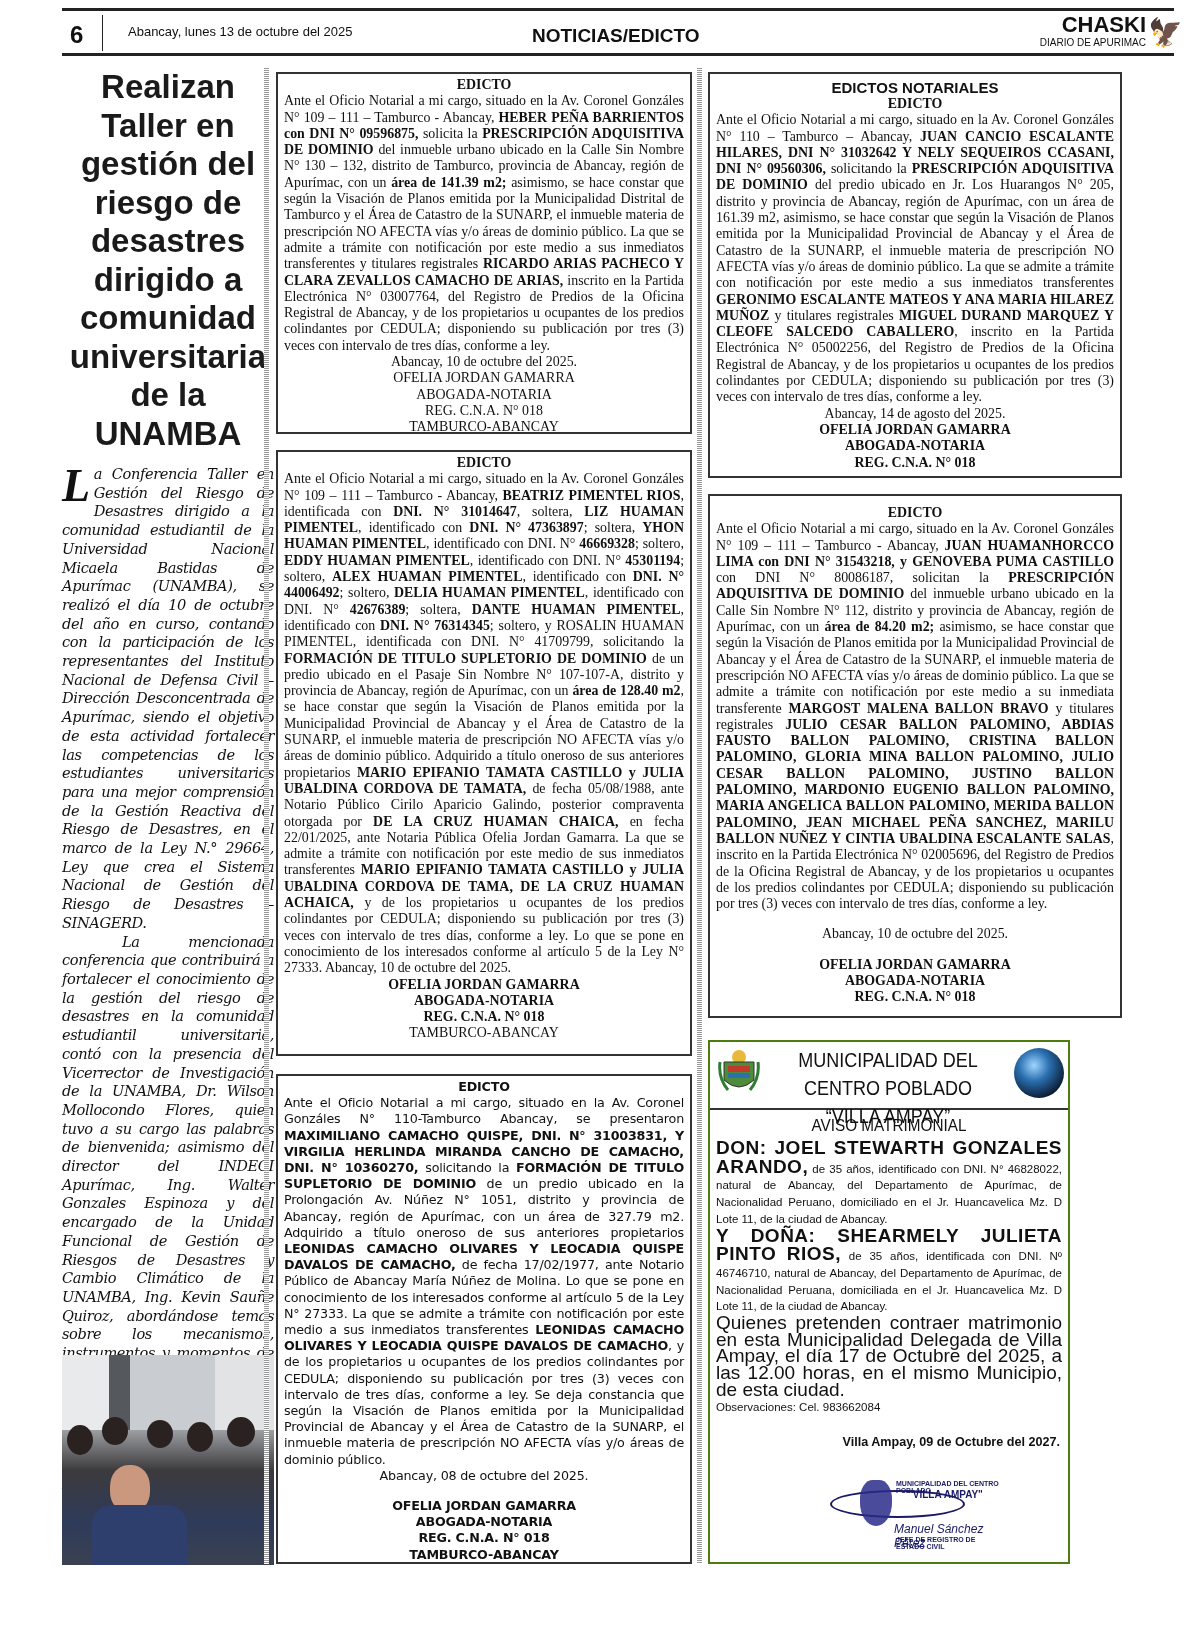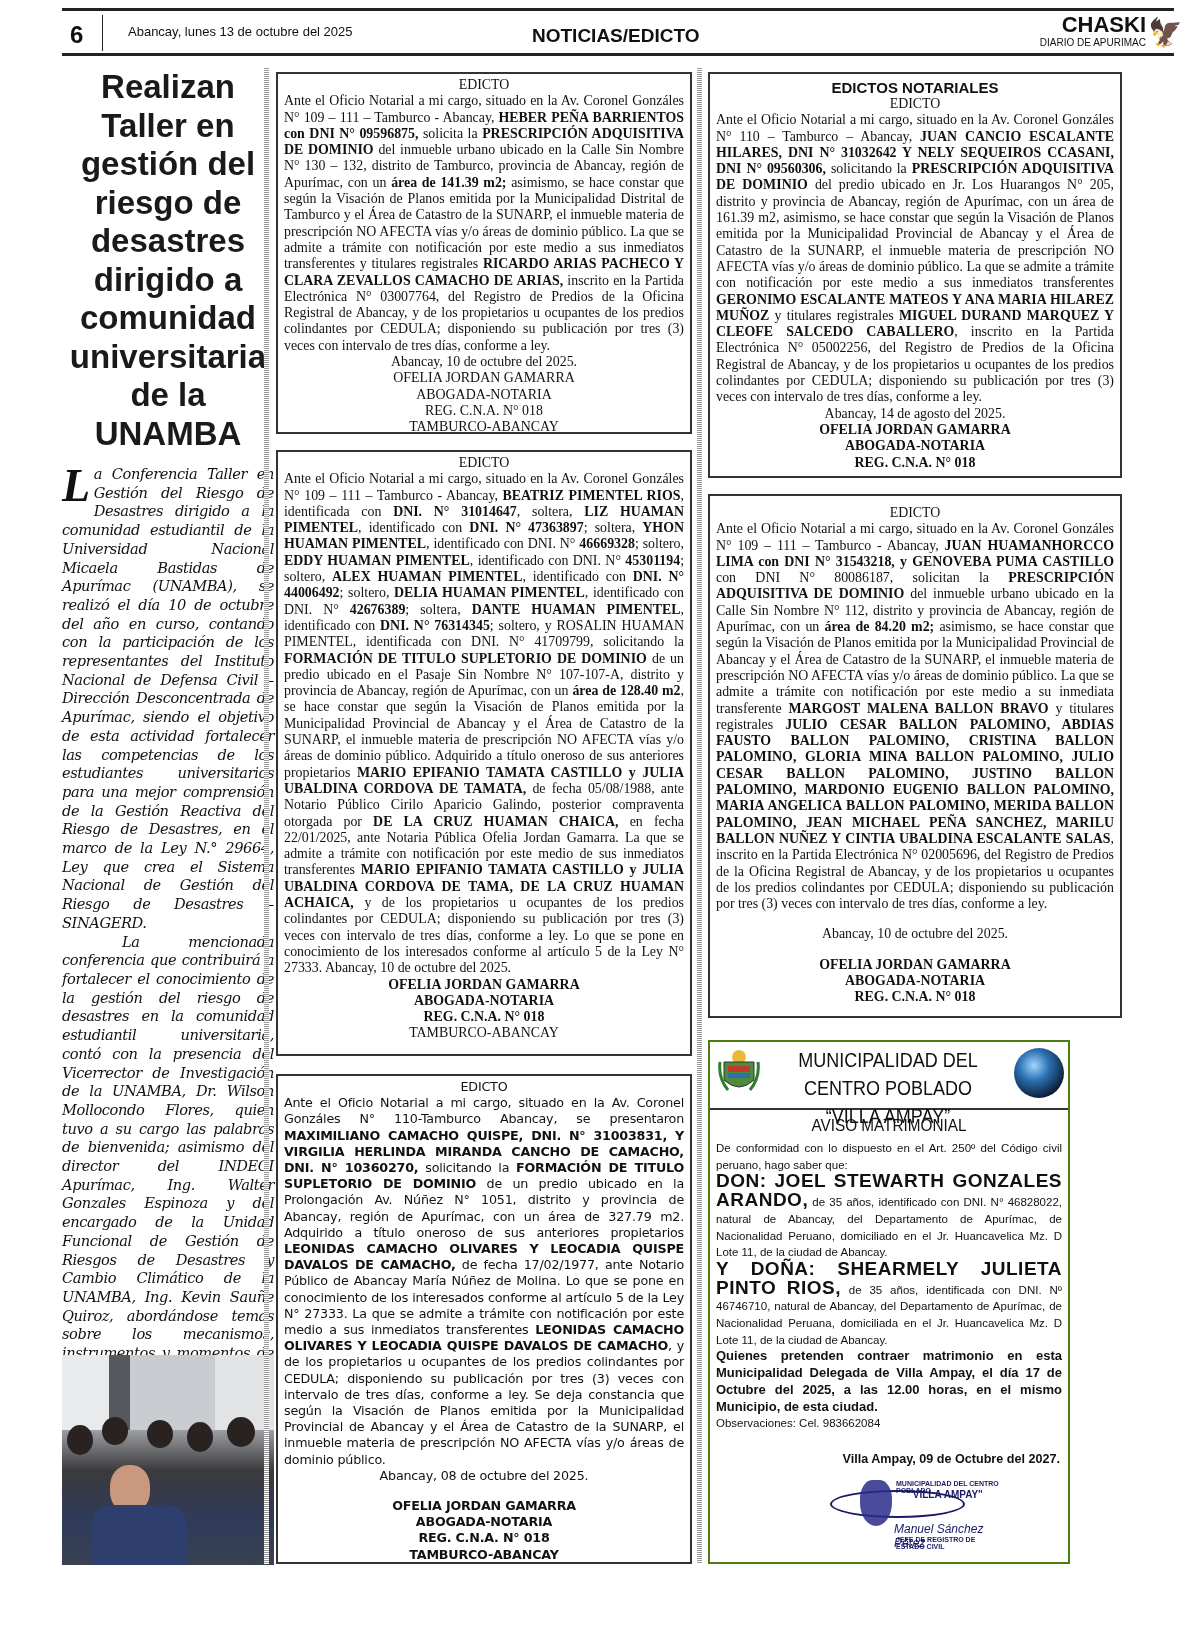--- a/index.html
+++ b/index.html
@@ -21,32 +21,32 @@
   .ind{text-indent:60px}
   .photo{position:absolute;left:62px;top:1355px;width:212px;height:210px;background:linear-gradient(180deg,#cfd3d6 0%,#b9bdc1 30%,#3c3a3d 55%,#2e3b5a 80%,#3a4150 100%);overflow:hidden}
   .photo .wall{position:absolute;left:0;top:0;width:212px;height:75px;background:linear-gradient(90deg,#e8eaec 0 22%,#55585c 22% 32%,#c9ccd0 32% 72%,#e1e3e5 72%)}
   .photo .head{position:absolute;border-radius:50%;background:#2a2220}
   .photo .face{position:absolute;border-radius:45%;background:#c9987e}
   .photo .vest{position:absolute;left:30px;top:150px;width:95px;height:70px;background:#2e3f6e;border-radius:20px 20px 0 0}
   .dv{position:absolute;width:5px;background:repeating-linear-gradient(180deg,#999 0 1px,#fff 1px 2px)}
   .box{position:absolute;border:2px solid #333;padding:3px 6px}
   .ser{font-family:"Liberation Serif",serif;font-size:13.9px;line-height:16.3px;text-align:justify}
   .sans{font-family:"DejaVu Sans",sans-serif;font-size:12.7px;line-height:16.2px;text-align:justify;letter-spacing:-0.2px}
-  .ttl{text-align:center;font-weight:normal}
+  .ttl{text-align:center;font-weight:bold}
   .c{text-align:center}
   .bigttl{text-align:center;font:bold 15px "Liberation Sans",sans-serif;margin-top:2px}
   .muni{position:absolute;left:708px;top:1040px;width:362px;height:524px;border:2px solid #4d7c0f}
   .munihd{height:68px;border-bottom:2px solid #333;position:relative}
   .shield{position:absolute;left:8px;top:6px;width:42px;height:50px}
   .globe{position:absolute;right:4px;top:6px;width:50px;height:50px;border-radius:50%;background:radial-gradient(circle at 40% 35%,#9fd6ff 0%,#2a6fb0 35%,#0c1c33 75%)}
   .munittl{position:absolute;left:54px;right:56px;top:4px;text-align:center;font:20px "Liberation Sans",sans-serif;line-height:28px;transform:scaleX(0.9)}
   .aviso{text-align:center;font:17px "Liberation Sans",sans-serif;margin:6px 0 4px;transform:scaleX(0.9)}
   .mtxt{font:11.5px "Liberation Sans",sans-serif;line-height:16.7px;text-align:justify;padding:0 6px}
   .mtxt b.lg{font-size:19px;letter-spacing:0.5px}
-  .mtxt .bold{font-weight:bold;font-size:13px}
+  .mtxt .bold{font-weight:normal;font-size:19px}
   .place{text-align:right;font:bold 12.6px "Liberation Sans",sans-serif;padding-right:8px;margin-top:20px}
   .stamp{position:absolute;left:120px;top:438px;width:170px;height:72px}
   .stamp .oval{position:absolute;left:0;top:10px;width:135px;height:28px;border:2px solid #1a1a66;border-radius:50%}
   .stamp .seal{position:absolute;left:30px;top:0;width:32px;height:46px;background:#2a2b8a;border-radius:40% 40% 50% 50%;opacity:.85}
   .stamp .t1{position:absolute;left:66px;top:0;font:bold 7px "Liberation Sans",sans-serif;color:#1a1a66}
   .stamp .t2{position:absolute;left:78px;top:9px;font:bold 10px "Liberation Sans",sans-serif;color:#1a1a66}
   .stamp .t3{position:absolute;left:64px;top:42px;font:italic 12px "Liberation Sans",sans-serif;color:#1a1a66}
   .stamp .t4{position:absolute;left:66px;top:56px;font:bold 7px "Liberation Sans",sans-serif;color:#1a1a66}
 </style>
 </head>
@@ -144,21 +144,20 @@
       <rect x="10" y="18" width="22" height="6" fill="#c0392b"></rect>
       <rect x="10" y="25" width="22" height="5" fill="#2d6fb5"></rect>
       <path d="M2 14 q-2 16 8 28" stroke="#2e7d32" stroke-width="3" fill="none"></path>
       <path d="M40 14 q2 16 -8 28" stroke="#2e7d32" stroke-width="3" fill="none"></path>
     </svg>
     <div class="munittl">MUNICIPALIDAD DEL CENTRO POBLADO “VILLA AMPAY”</div>
     <div class="globe"></div>
   </div>
   <div class="aviso">AVISO MATRIMONIAL</div>
   <div class="mtxt">
-    <div>De conformidad con lo dispuesto en el Art. 250º del Código civil peruano, hago saber que:</div>
     <div><b class="lg">DON: JOEL STEWARTH GONZALES ARANDO,</b><span> de 35 años, identificado con DNI. N° 46828022, natural de Abancay, del Departamento de Apurímac, de Nacionalidad Peruano, domiciliado en el Jr. Huancavelica Mz. D Lote 11, de la ciudad de Abancay.</span></div>
     <div><b class="lg">Y DOÑA: SHEARMELY JULIETA PINTO RIOS,</b><span> de 35 años, identificada con DNI. Nº 46746710, natural de Abancay, del Departamento de Apurímac, de Nacionalidad Peruana, domiciliada en el Jr. Huancavelica Mz. D Lote 11, de la ciudad de Abancay.</span></div>
     <div class="bold">Quienes pretenden contraer matrimonio en esta Municipalidad Delegada de Villa Ampay, el día 17 de Octubre del 2025, a las 12.00 horas, en el mismo Municipio, de esta ciudad.</div>
     <div>Observaciones: Cel. 983662084</div>
   </div>
   <div class="place">Villa Ampay, 09 de Octubre del 2027.</div>
   <div class="stamp">
     <div class="oval"></div>
     <div class="seal"></div>
     <div class="t1">MUNICIPALIDAD DEL CENTRO POBLADO</div>

